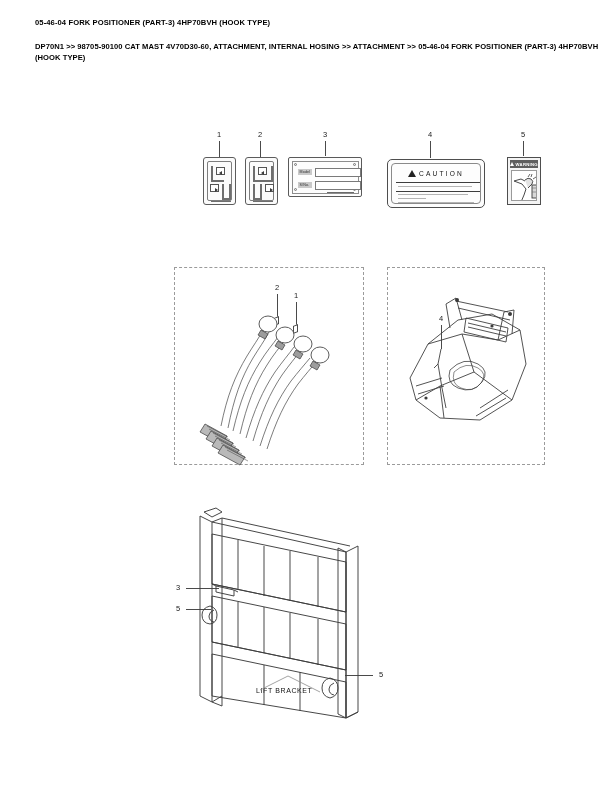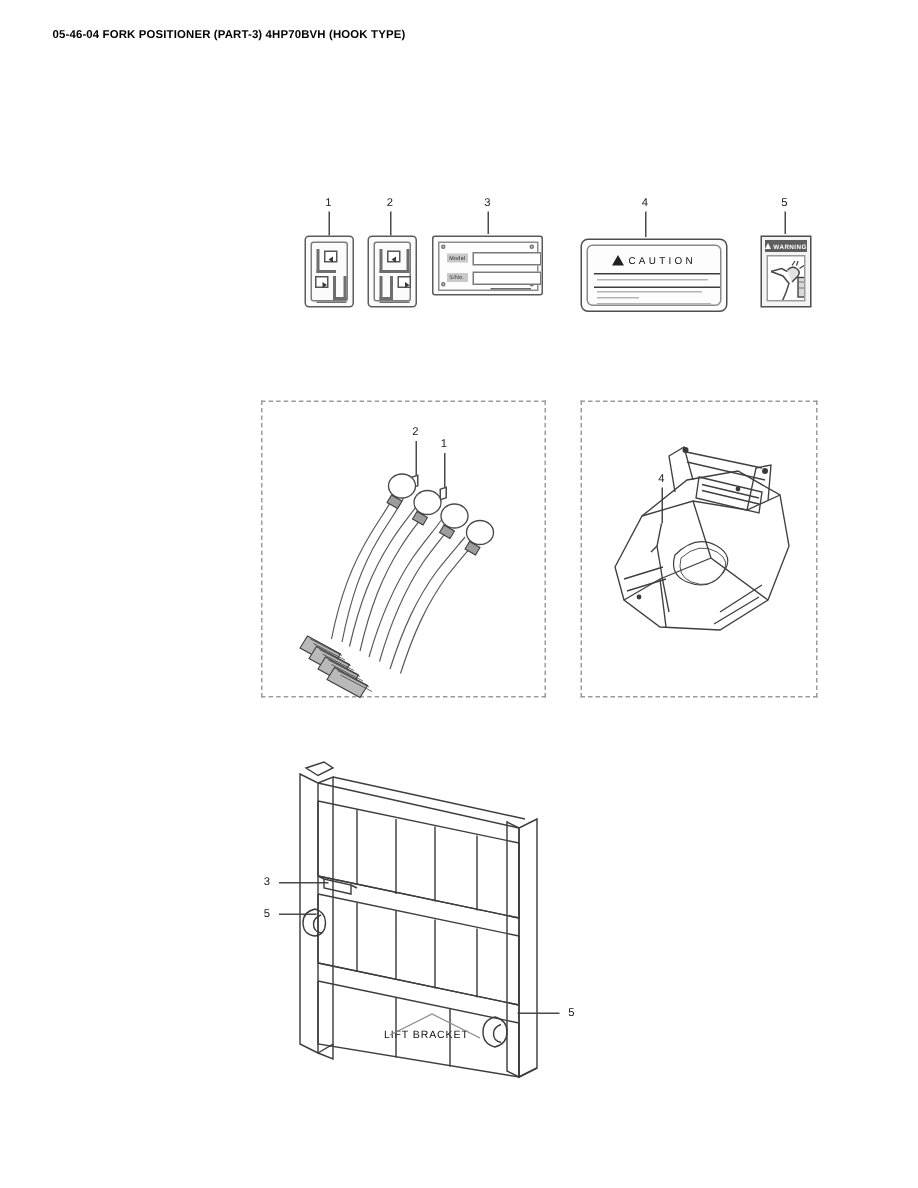--- a/index.html
+++ b/index.html
@@ -254,20 +254,21 @@
     color: #111;
     white-space: nowrap;
   }
   svg { display: block; }
 </style>
 </head>
 <body>
 
 <div id="header-block">
   <div id="page-title">05-46-04 FORK POSITIONER (PART-3) 4HP70BVH (HOOK TYPE)</div>
+  <div id="breadcrumb">DP70N1 &gt;&gt; 98705-90100 CAT MAST 4V70D30-60, ATTACHMENT, INTERNAL HOSING &gt;&gt; ATTACHMENT &gt;&gt; 05-46-04 FORK POSITIONER (PART-3) 4HP70BVH (HOOK TYPE)</div>
 </div>
 
 <div id="parts-strip">
 
   <div class="callout-num" style="left:213px; top:130px; width:12px;">1</div>
   <div class="leader leader-v" style="left:219px; top:141px; height:16px;"></div>
 
   <div class="callout-num" style="left:254px; top:130px; width:12px;">2</div>
   <div class="leader leader-v" style="left:260px; top:141px; height:16px;"></div>
 

